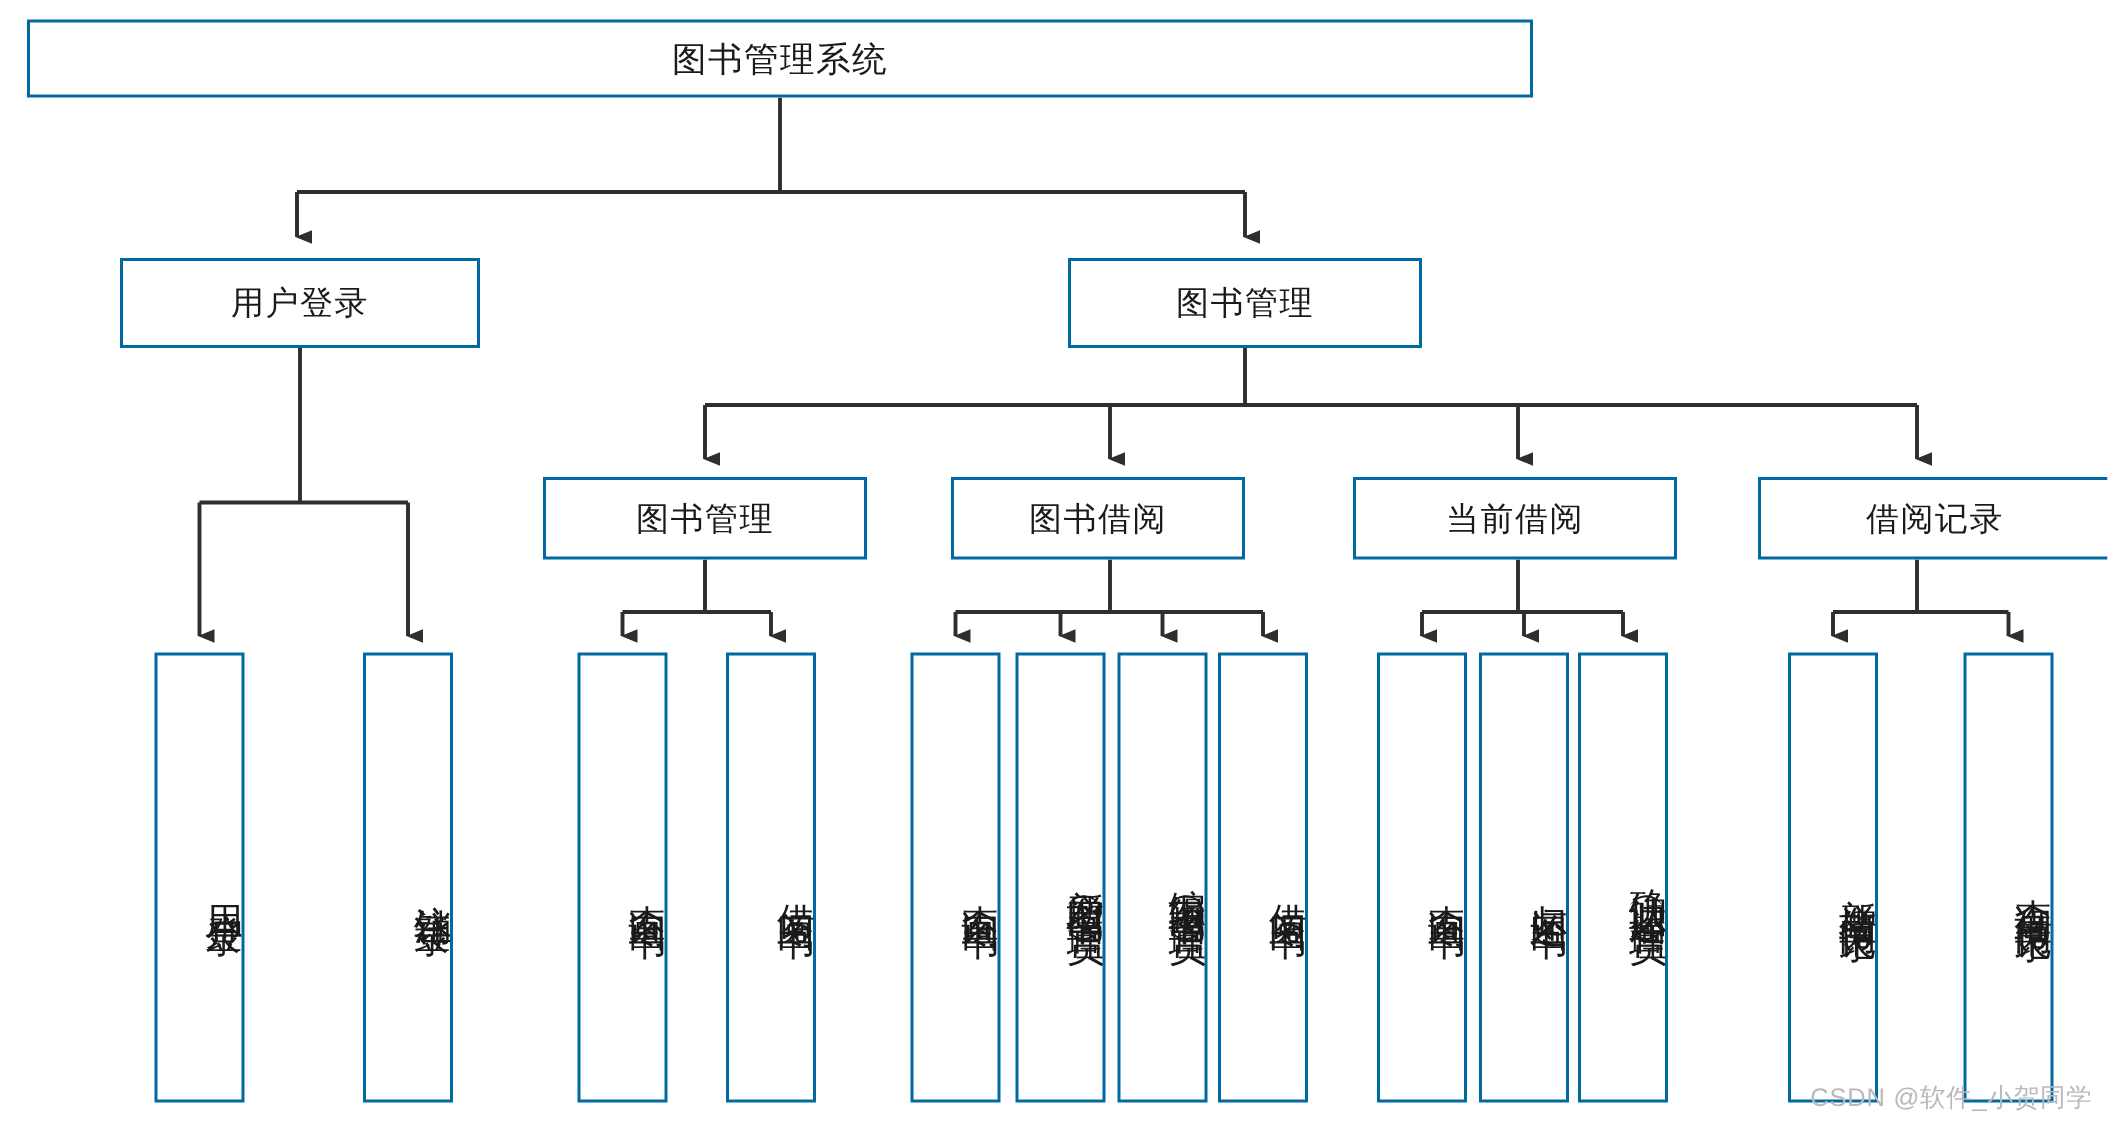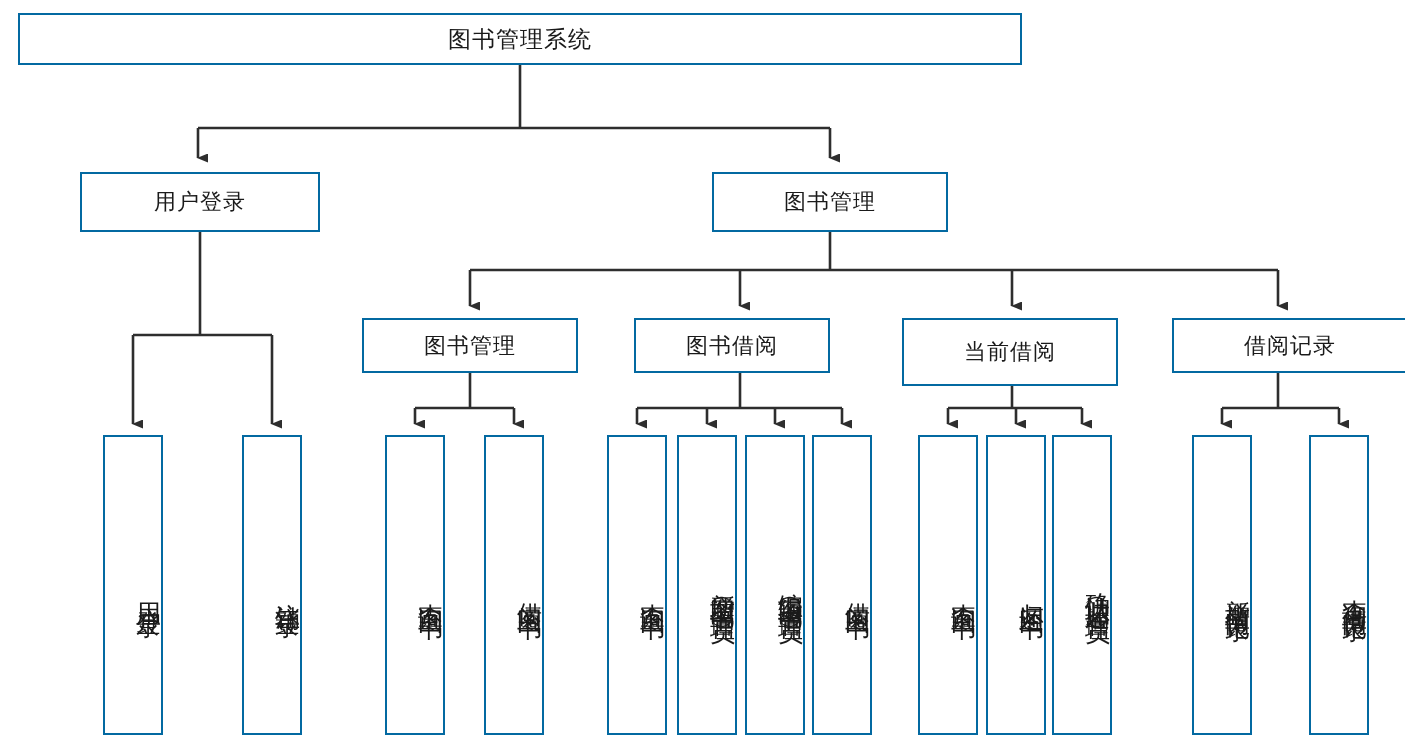--- a/index.html
+++ b/index.html
@@ -117,35 +117,36 @@
     </g>
   </svg>
 
   <div class="node root horizontal" style="left:18px; top:13px; width:1004px; height:52px;">图书管理系统</div>
 
   <div class="node horizontal" style="left:80px; top:172px; width:240px; height:60px;">用户登录</div>
   <div class="node horizontal" style="left:712px; top:172px; width:236px; height:60px;text-align:right;">图书管理</div>
 
   <div class="node horizontal" style="left:362px; top:318px; width:216px; height:55px;">图书管理</div>
   <div class="node horizontal" style="left:634px; top:318px; width:196px; height:55px;">图书借阅</div>
-  <div class="node horizontal" style="left:902px; top:318px; width:216px; height:68px;font-family:Liberation Mono, monospace;">当前借阅</div>
+  <div class="node horizontal" style="left:902px; top:318px; width:216px; height:55px;font-family:Liberation Mono, monospace;">当前借阅</div>
   <div class="node horizontal" style="left:1172px; top:318px; width:236px; height:55px;">借阅记录</div>
 
   <div class="node leaf" style="left:103px; top:435px; width:60px; height:300px;">用户登录</div>
   <div class="node leaf" style="left:242px; top:435px; width:60px; height:300px;">注销登录</div>
 
   <div class="node leaf" style="left:385px; top:435px; width:60px; height:300px;">查询图书</div>
   <div class="node leaf" style="left:484px; top:435px; width:60px; height:300px;">借阅图书</div>
 
   <div class="node leaf" style="left:607px; top:435px; width:60px; height:300px;">查询图书</div>
   <div class="node leaf" style="left:677px; top:435px; width:60px; height:300px;">新增图书（管理员）</div>
   <div class="node leaf" style="left:745px; top:435px; width:60px; height:300px;">编辑图书（管理员）</div>
   <div class="node leaf" style="left:812px; top:435px; width:60px; height:300px;">借阅图书</div>
 
   <div class="node leaf" style="left:918px; top:435px; width:60px; height:300px;">查询图书</div>
   <div class="node leaf" style="left:986px; top:435px; width:60px; height:300px;">归还图书</div>
   <div class="node leaf" style="left:1052px; top:435px; width:60px; height:300px;">确认归还（管理员）</div>
 
   <div class="node leaf" style="left:1192px; top:435px; width:60px; height:300px;">新增借阅记录</div>
   <div class="node leaf" style="left:1309px; top:435px; width:60px; height:300px;">查询借阅记录</div>
 
+  <div class="watermark">CSDN @软件_小贺同学</div>
 
 </div>
 
 </body></html>

